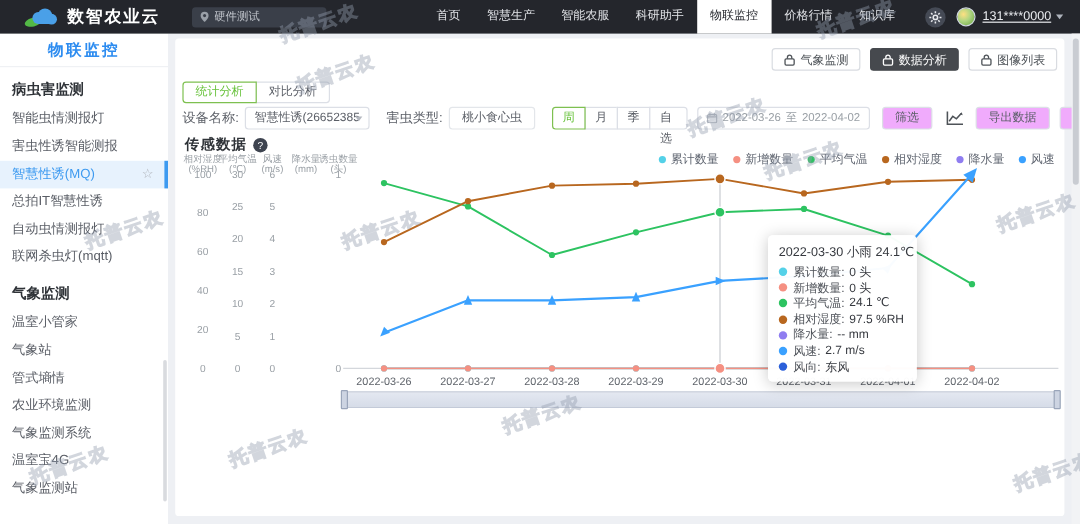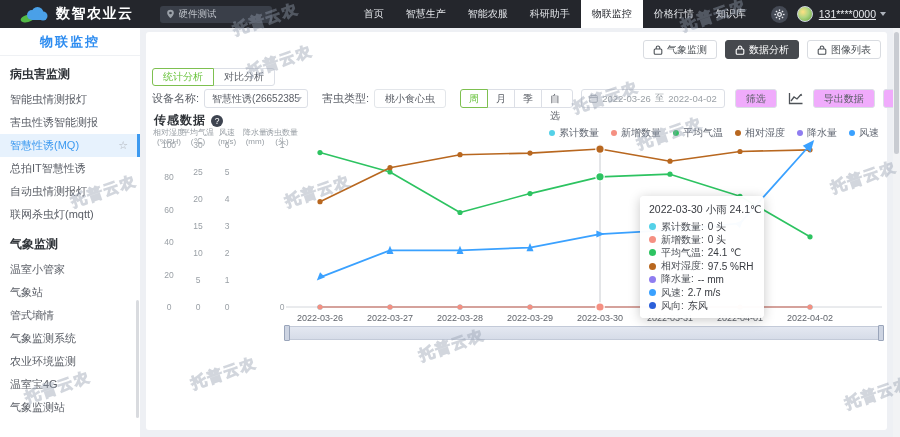--- a/index.html
+++ b/index.html
@@ -148,22 +148,22 @@
         <div class="side-item"><span>智能虫情测报灯</span></div>
         <div class="side-item"><span>害虫性诱智能测报</span></div>
         <div class="side-item active"><span>智慧性诱(MQ)</span><span class="star">☆</span></div>
         <div class="side-item"><span>总拍IT智慧性诱</span></div>
         <div class="side-item"><span>自动虫情测报灯</span></div>
         <div class="side-item"><span>联网杀虫灯(mqtt)</span></div>
         <div class="side-section-title">气象监测</div>
         <div class="side-item"><span>温室小管家</span></div>
         <div class="side-item"><span>气象站</span></div>
         <div class="side-item"><span>管式墒情</span></div>
+        <div class="side-item"><span>农业环境监测</span></div>
         <div class="side-item"><span>气象监测系统</span></div>
-        <div class="side-item"><span>农业环境监测</span></div>
         <div class="side-item"><span>温室宝4G</span></div>
         <div class="side-item"><span>气象监测站</span></div>
       </div>
     <div class="side-scroll-thumb"></div>
   </div>
 
   <div class="main">
 
     <div class="view-buttons" id="view-buttons">
         <div class="vbtn">

